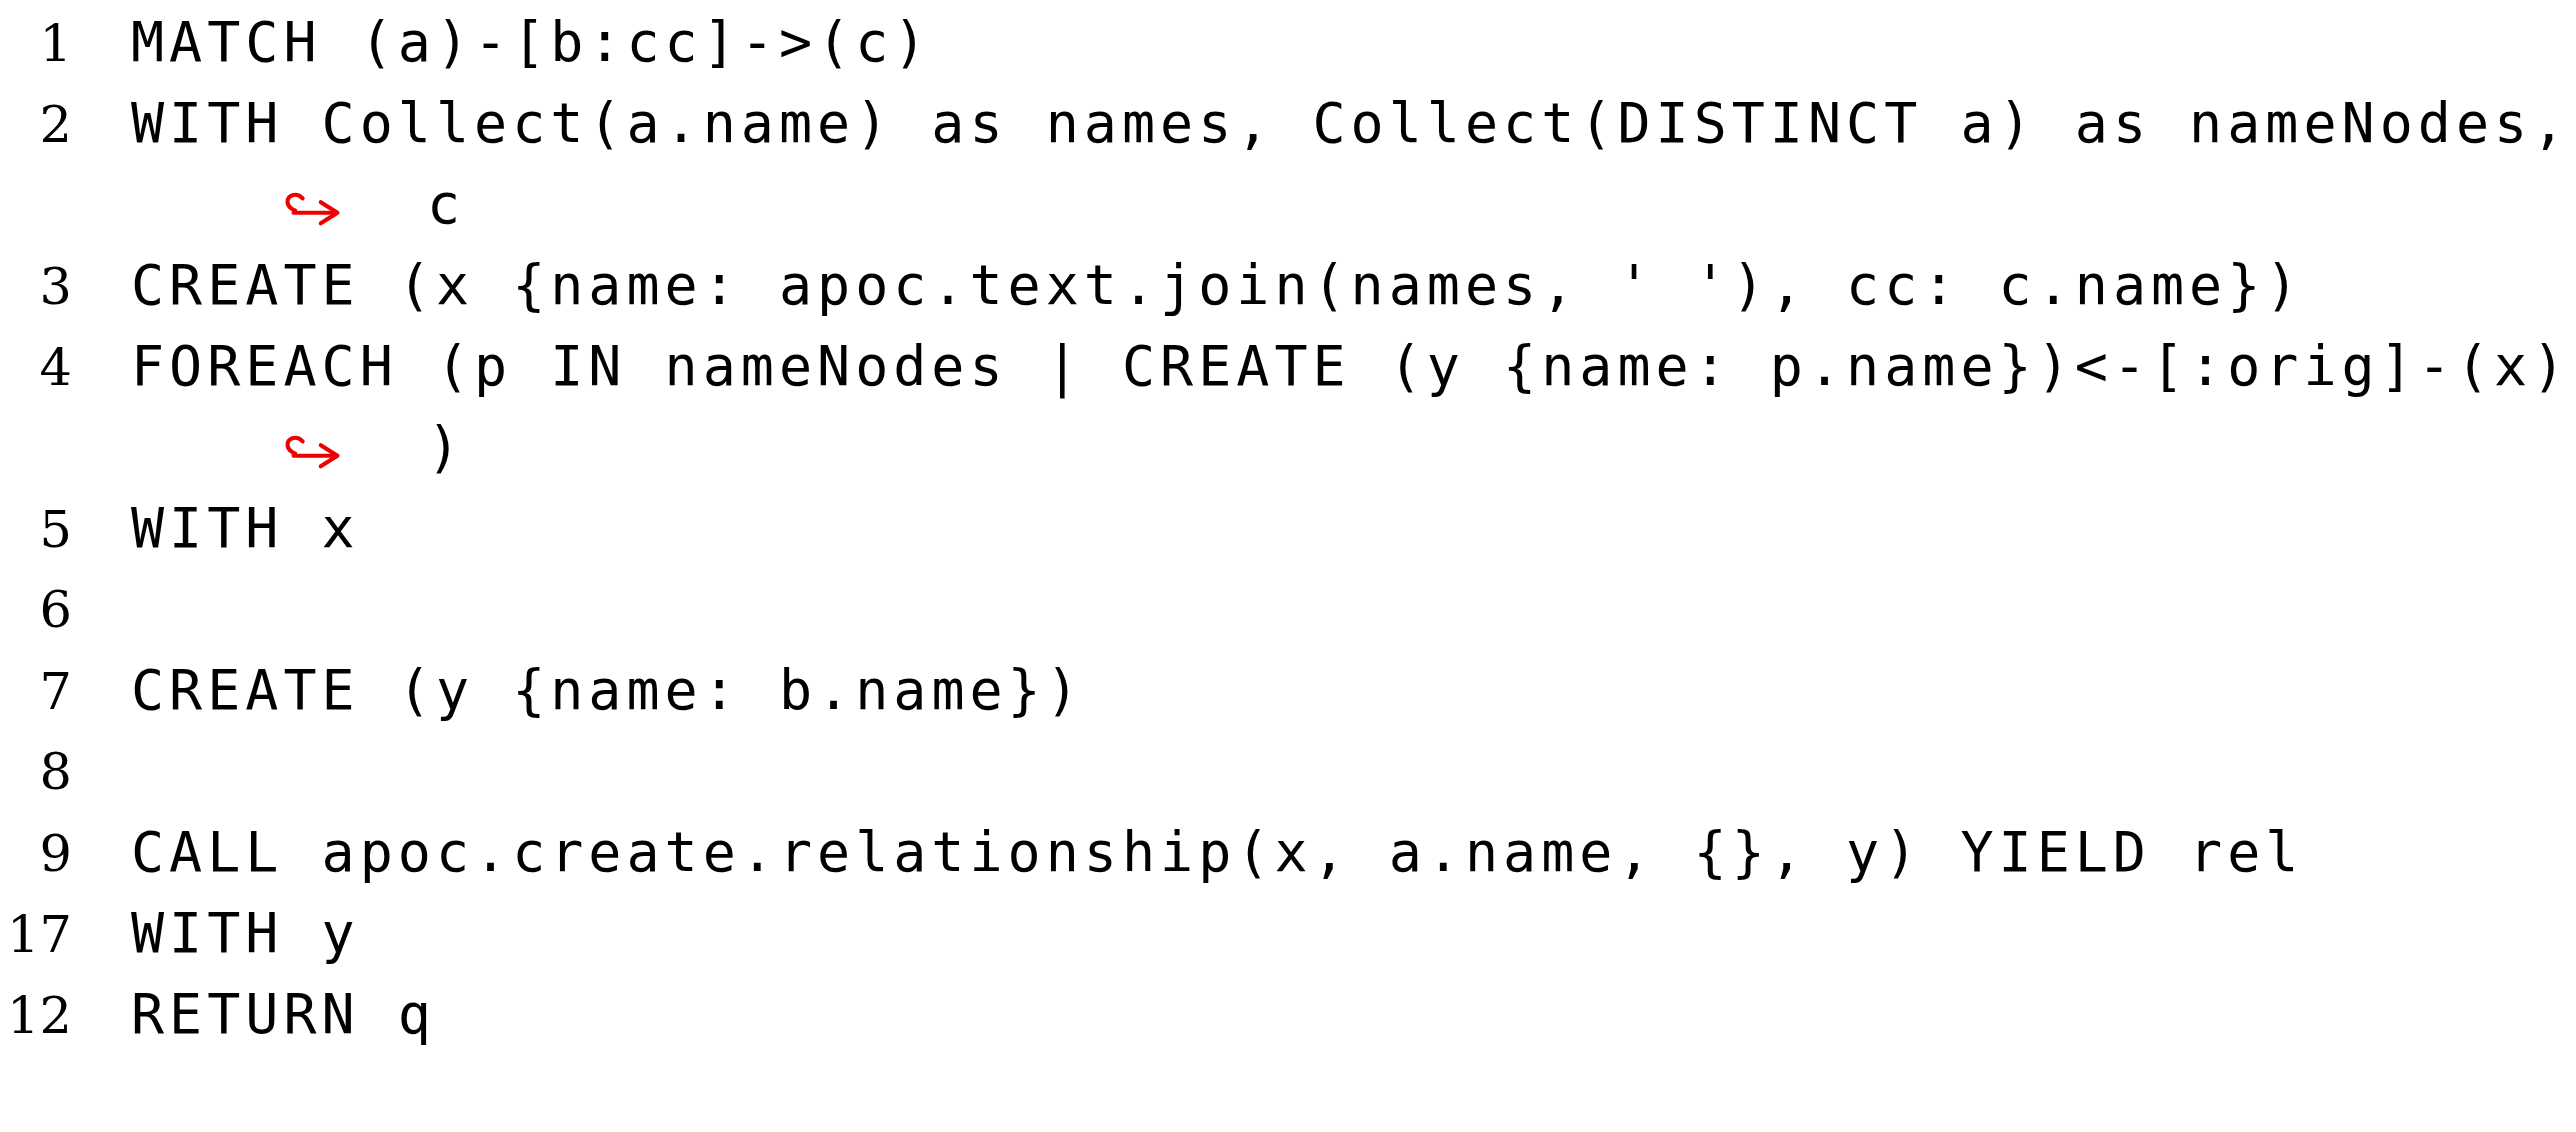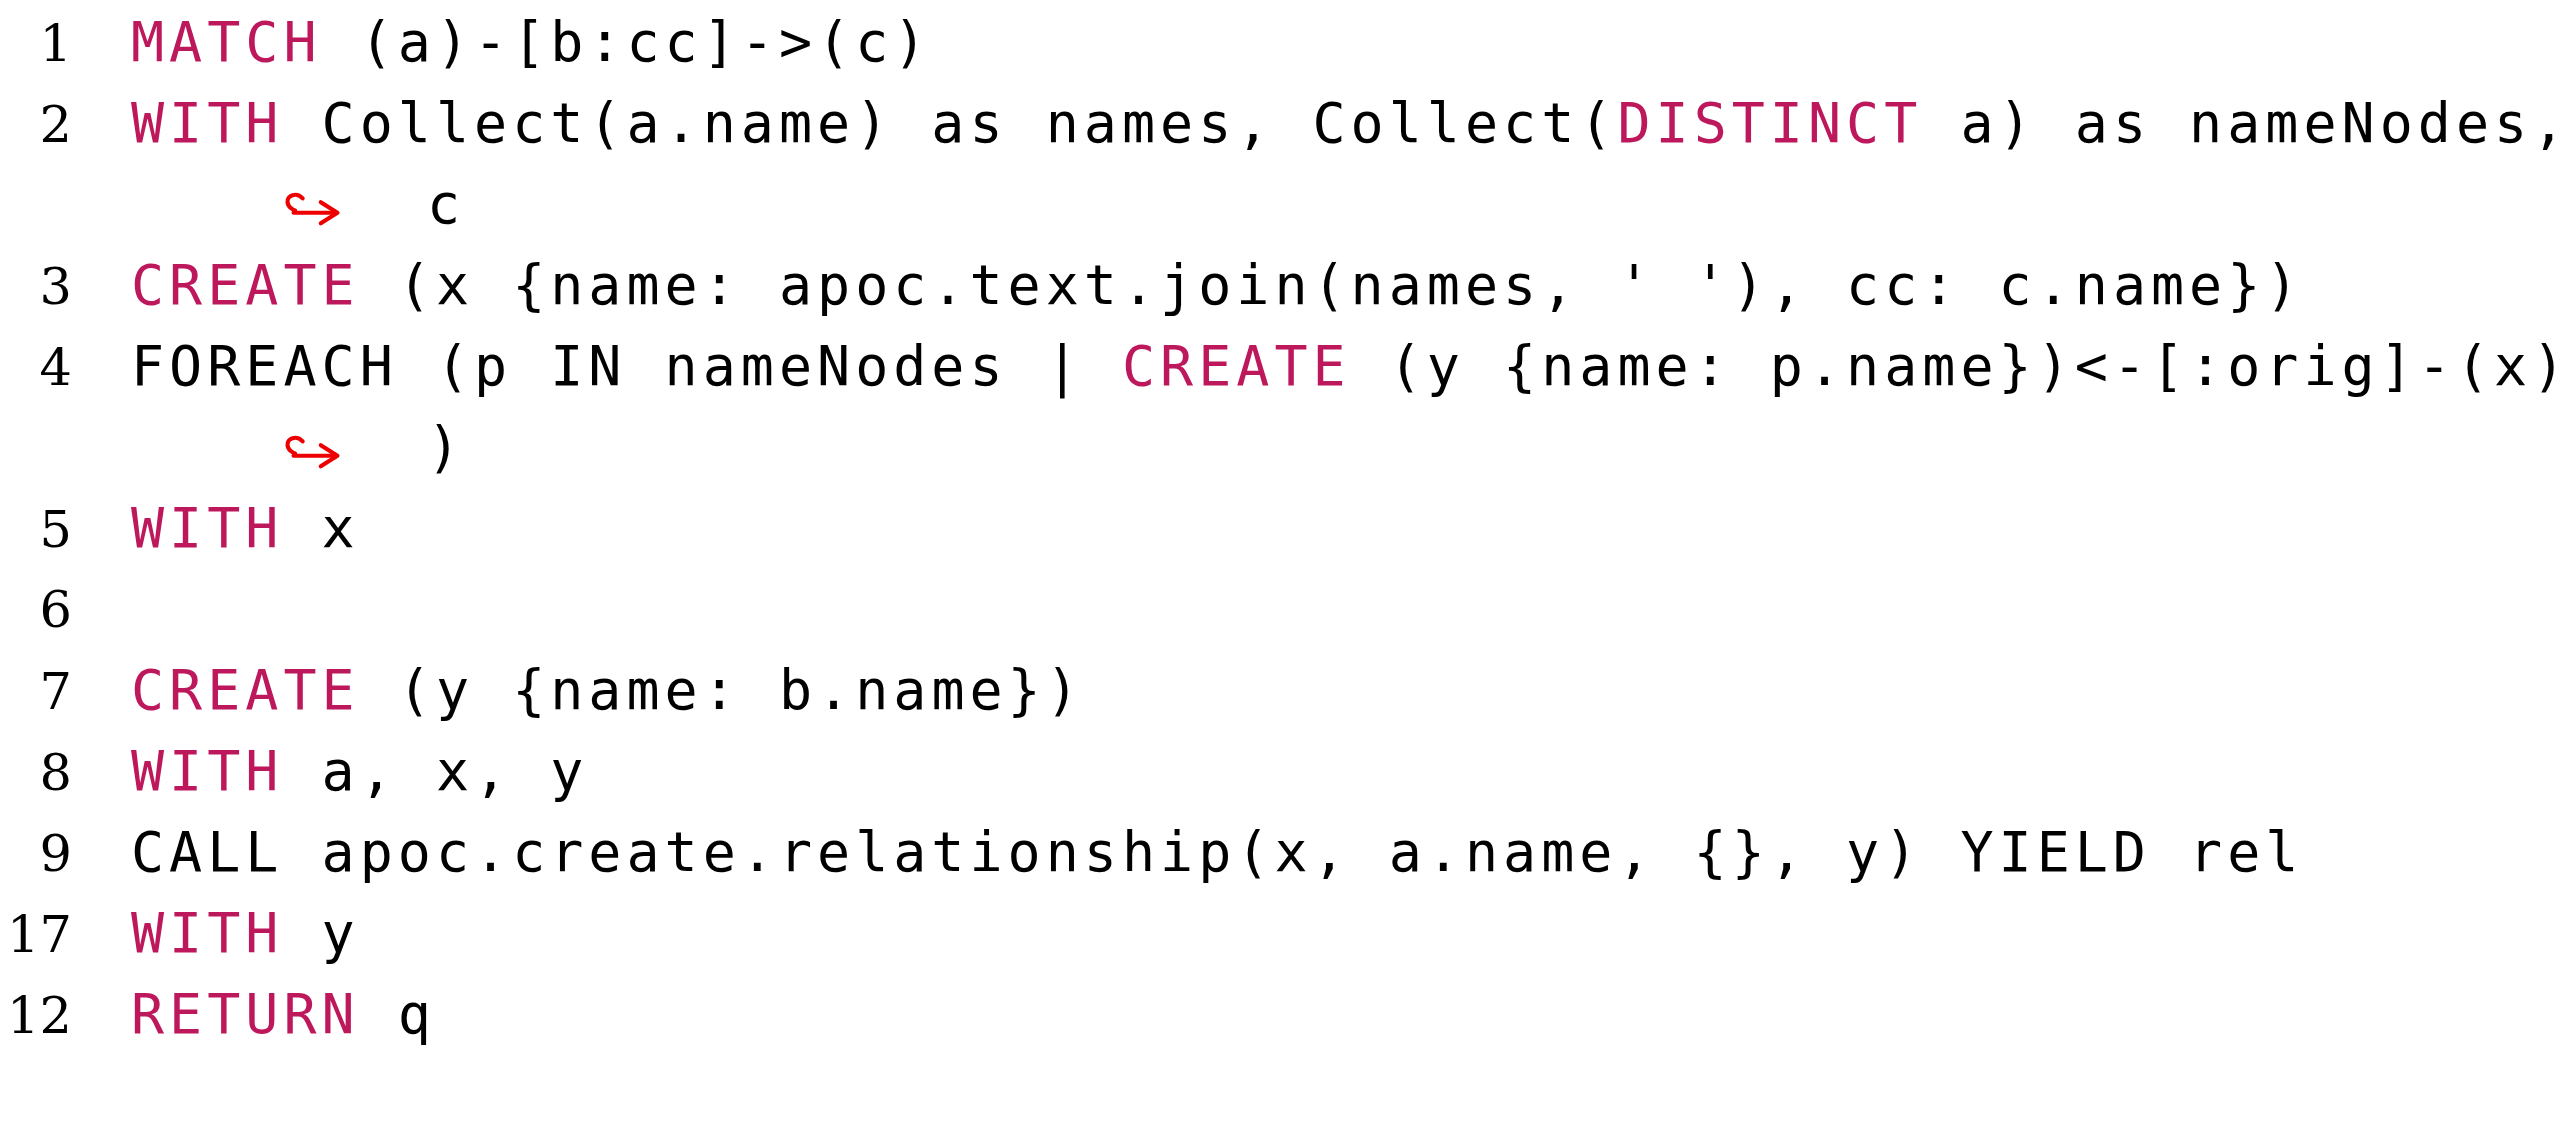--- a/index.html
+++ b/index.html
@@ -31,21 +31,21 @@
     font-family: "DejaVu Serif", "Liberation Serif", serif;
     font-size: 51px;
     letter-spacing: 0px;
     color: #000000;
   }
   .code {
     margin-left: 59px;
     letter-spacing: 5px;
     white-space: pre;
   }
-  .kw { color: #be185d; text-align: right; }
+  .kw { color: #000000; text-align: right; }
   .plain { color: #000000; margin-top: 28px; }
   .cont-indent {
     display: inline-block;
     width: 152px;
   }
   .wrap-arrow {
     display: inline-block;
     width: 144px;
     vertical-align: baseline;
   }
@@ -72,18 +72,18 @@
     <div class="row"><span class="num"></span><span class="code"><span class="cont-indent"></span><span class="wrap-arrow"><svg width="65" height="40" viewBox="0 0 86 52">
             <g fill="none" stroke="#ee0000" stroke-width="5.5" stroke-linecap="round" stroke-linejoin="round">
               <path d="M 26 12 C 18 3, 5 8, 6 17 C 7 25, 16 28, 16 28"></path>
               <path d="M 14 31 L 66 31"></path>
               <path d="M 50 17 L 72 31 L 50 45"></path>
             </g>
           </svg></span><span class="plain">)</span></span></div>
     <div class="row"><span class="num">5</span><span class="code"><span class="kw">WITH</span><span class="plain"> x</span></span></div>
     <div class="row"><span class="num">6</span></div>
     <div class="row"><span class="num">7</span><span class="code"><span class="kw">CREATE</span><span class="plain"> (y {name: b.name})</span></span></div>
-    <div class="row"><span class="num">8</span><span class="code"><span class="kw">WITH</span><span class="plain"> a, x, y</span></span></div>
+    <div class="row"><span class="num">8</span></div>
     <div class="row"><span class="num">9</span><span class="code"><span class="plain">CALL apoc.create.relationship(x, a.name, {}, y) YIELD rel</span></span></div>
     <div class="row"><span class="num">17</span><span class="code"><span class="kw">WITH</span><span class="plain"> y</span></span></div>
     <div class="row"><span class="num">12</span><span class="code"><span class="kw">RETURN</span><span class="plain"> q</span></span></div>
   </main>
 
 
 </body></html>

